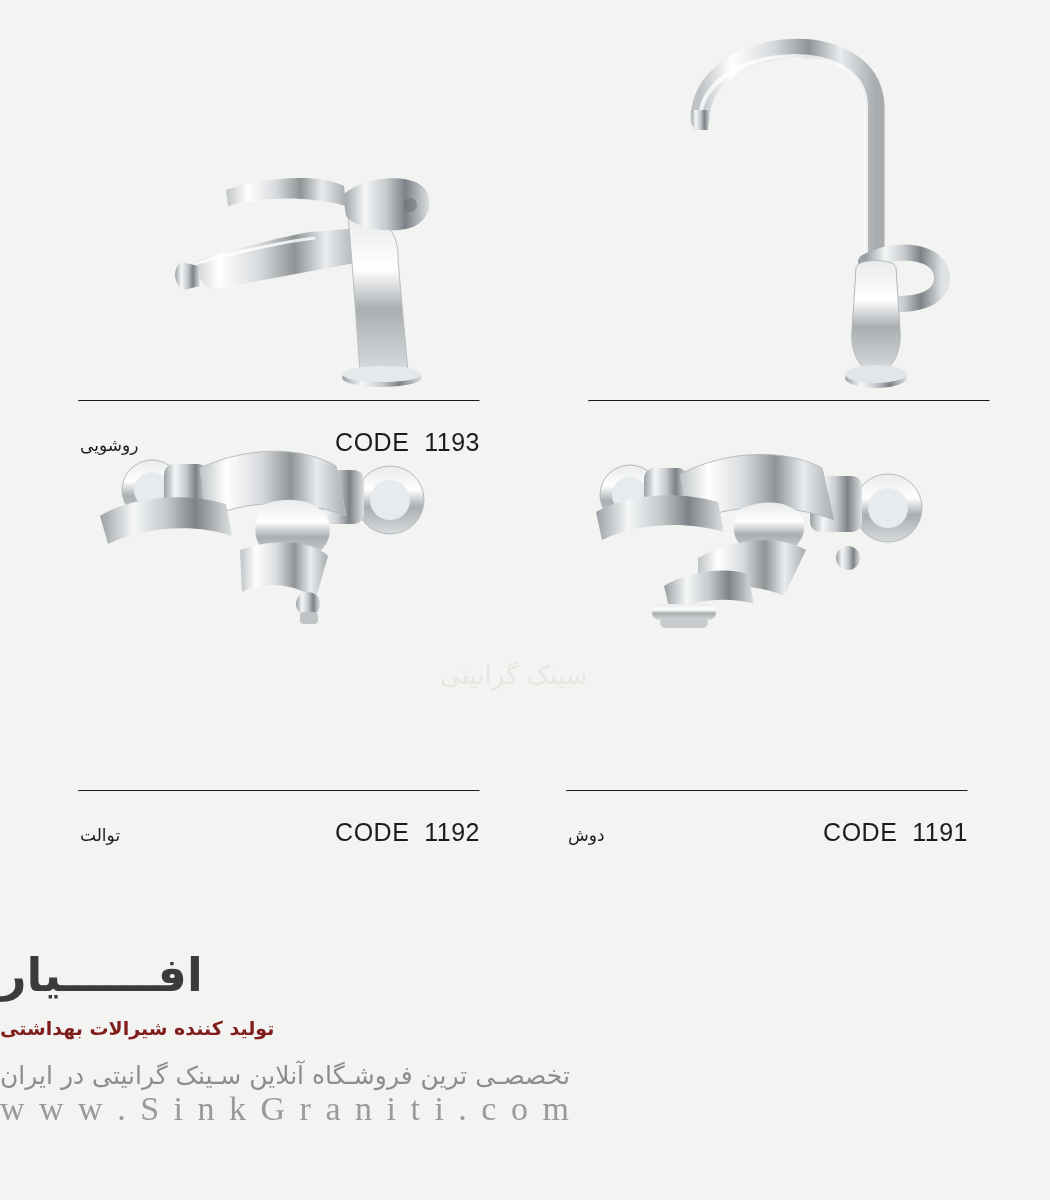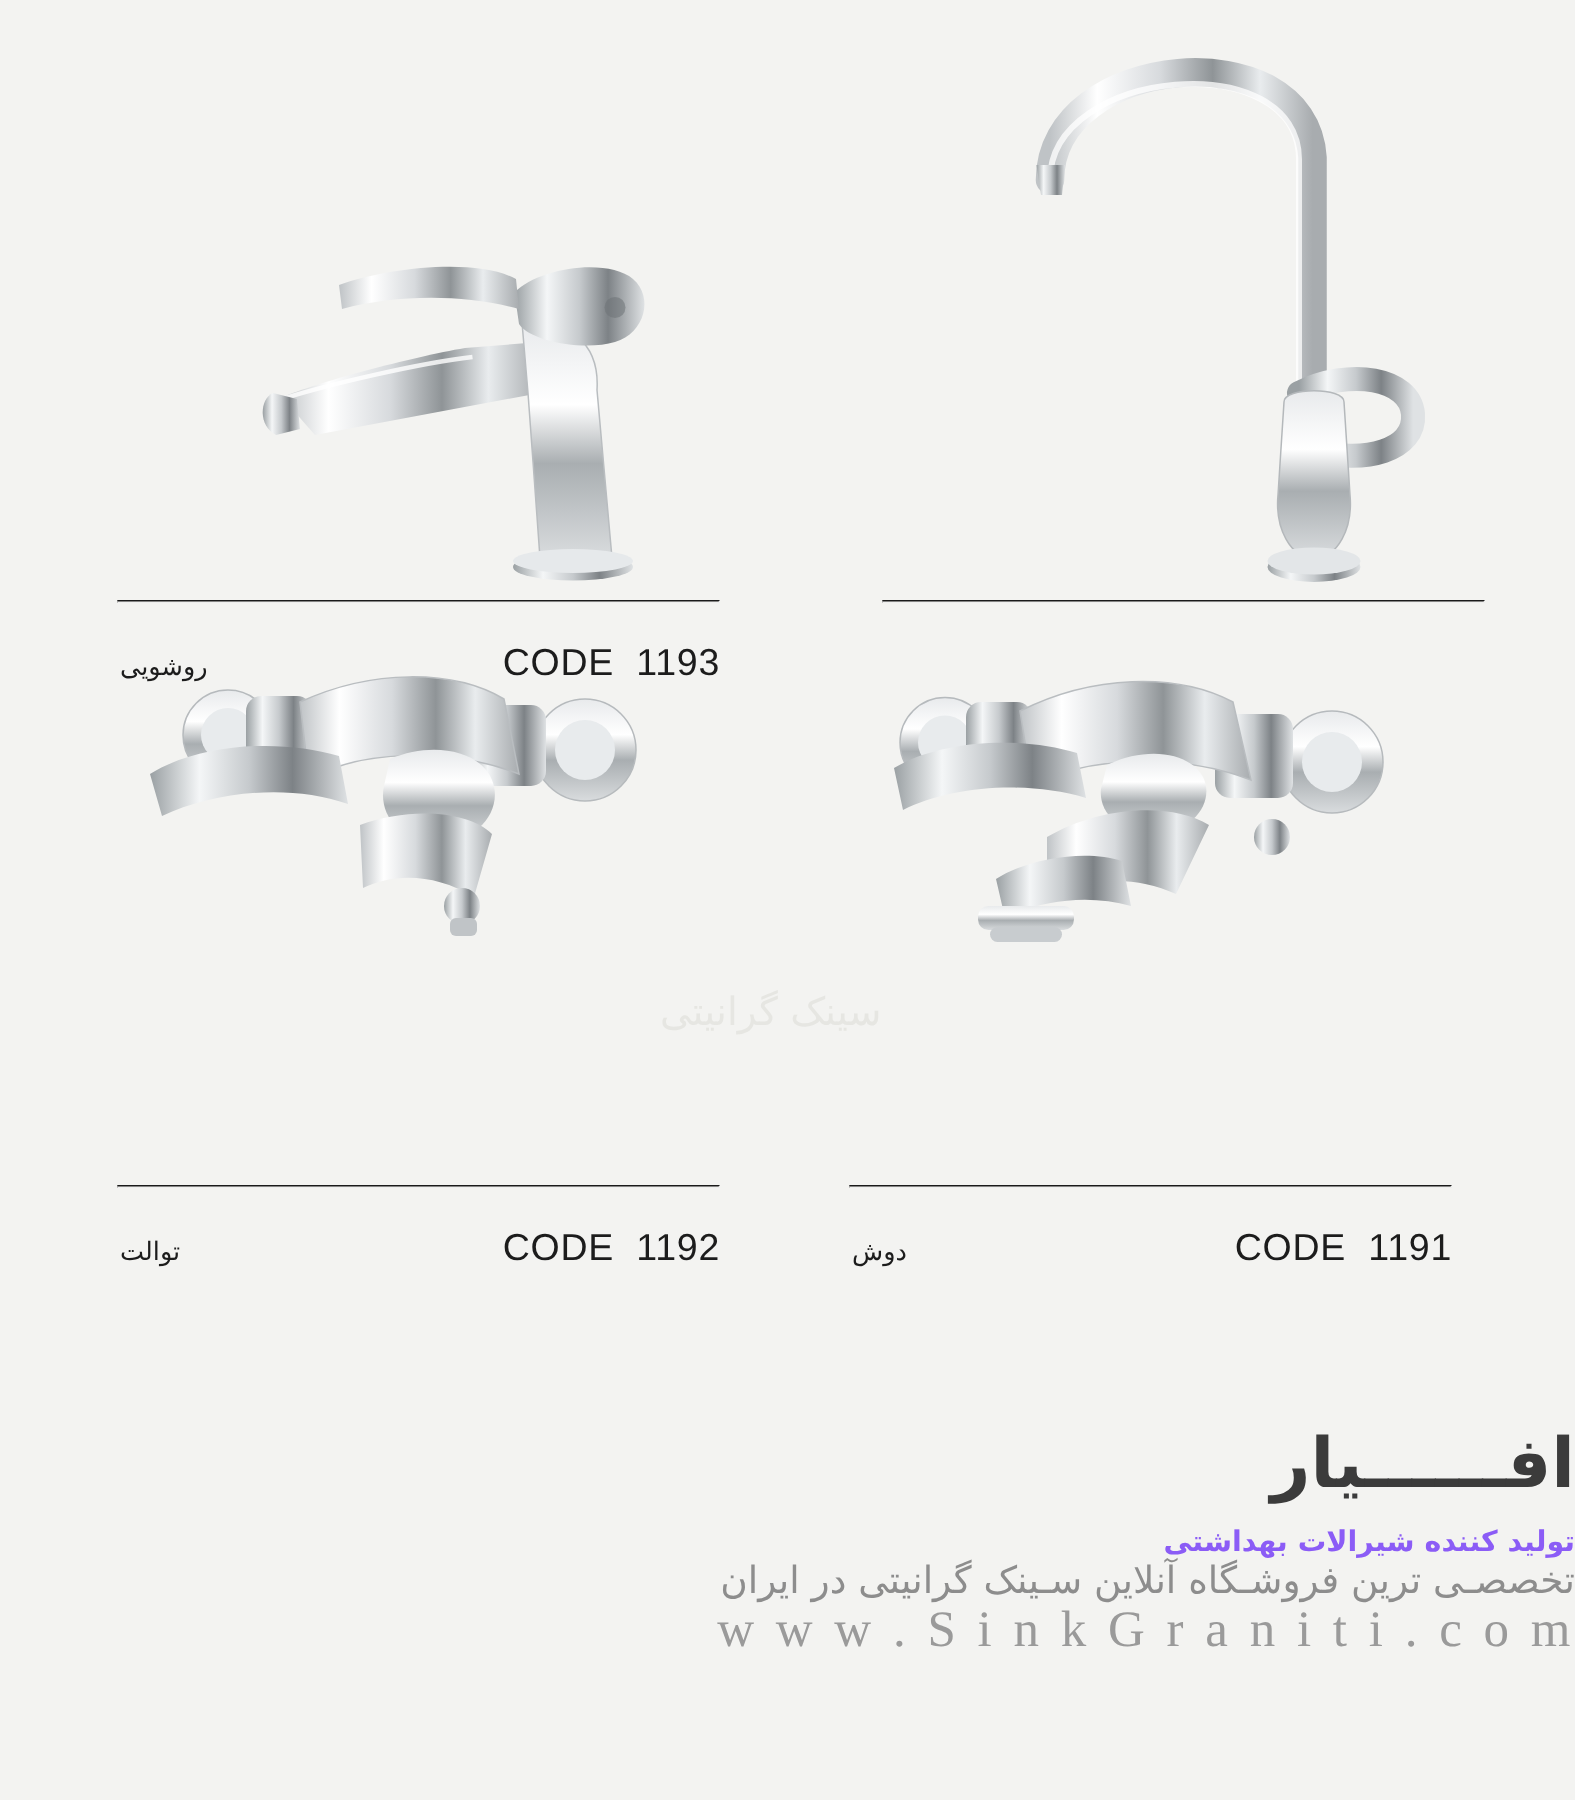--- a/index.html
+++ b/index.html
@@ -78,43 +78,44 @@
     font-family: "DejaVu Sans", sans-serif;
     direction: rtl;
   }
 
   
   .footer {
     position: absolute;
     left: 0;
     top: 950px;
     width: 1050px;
-    text-align: right;
+    text-align: left;
   }
 
   .brand {
     font-family: "DejaVu Sans", sans-serif;
     font-size: 46px;
     font-weight: bold;
     color: #3b3b3b;
     letter-spacing: 2px;
     line-height: 1.1;
     direction: rtl;
   }
 
   .brand-sub {
     margin-top: 16px;
     font-family: "DejaVu Sans", sans-serif;
     font-size: 19px;
     font-weight: bold;
-    color: #8b5cf6;
+    color: #7f1d1d;
     direction: rtl;
   }
 
   .tagline {
+    margin-top: 22px;
     font-family: "DejaVu Sans", sans-serif;
     font-size: 25px;
     color: #8d8d8d;
     letter-spacing: 1px;
     direction: rtl;
   }
 
   .site {
     font-family: "Liberation Serif", serif;
     font-size: 34px;

